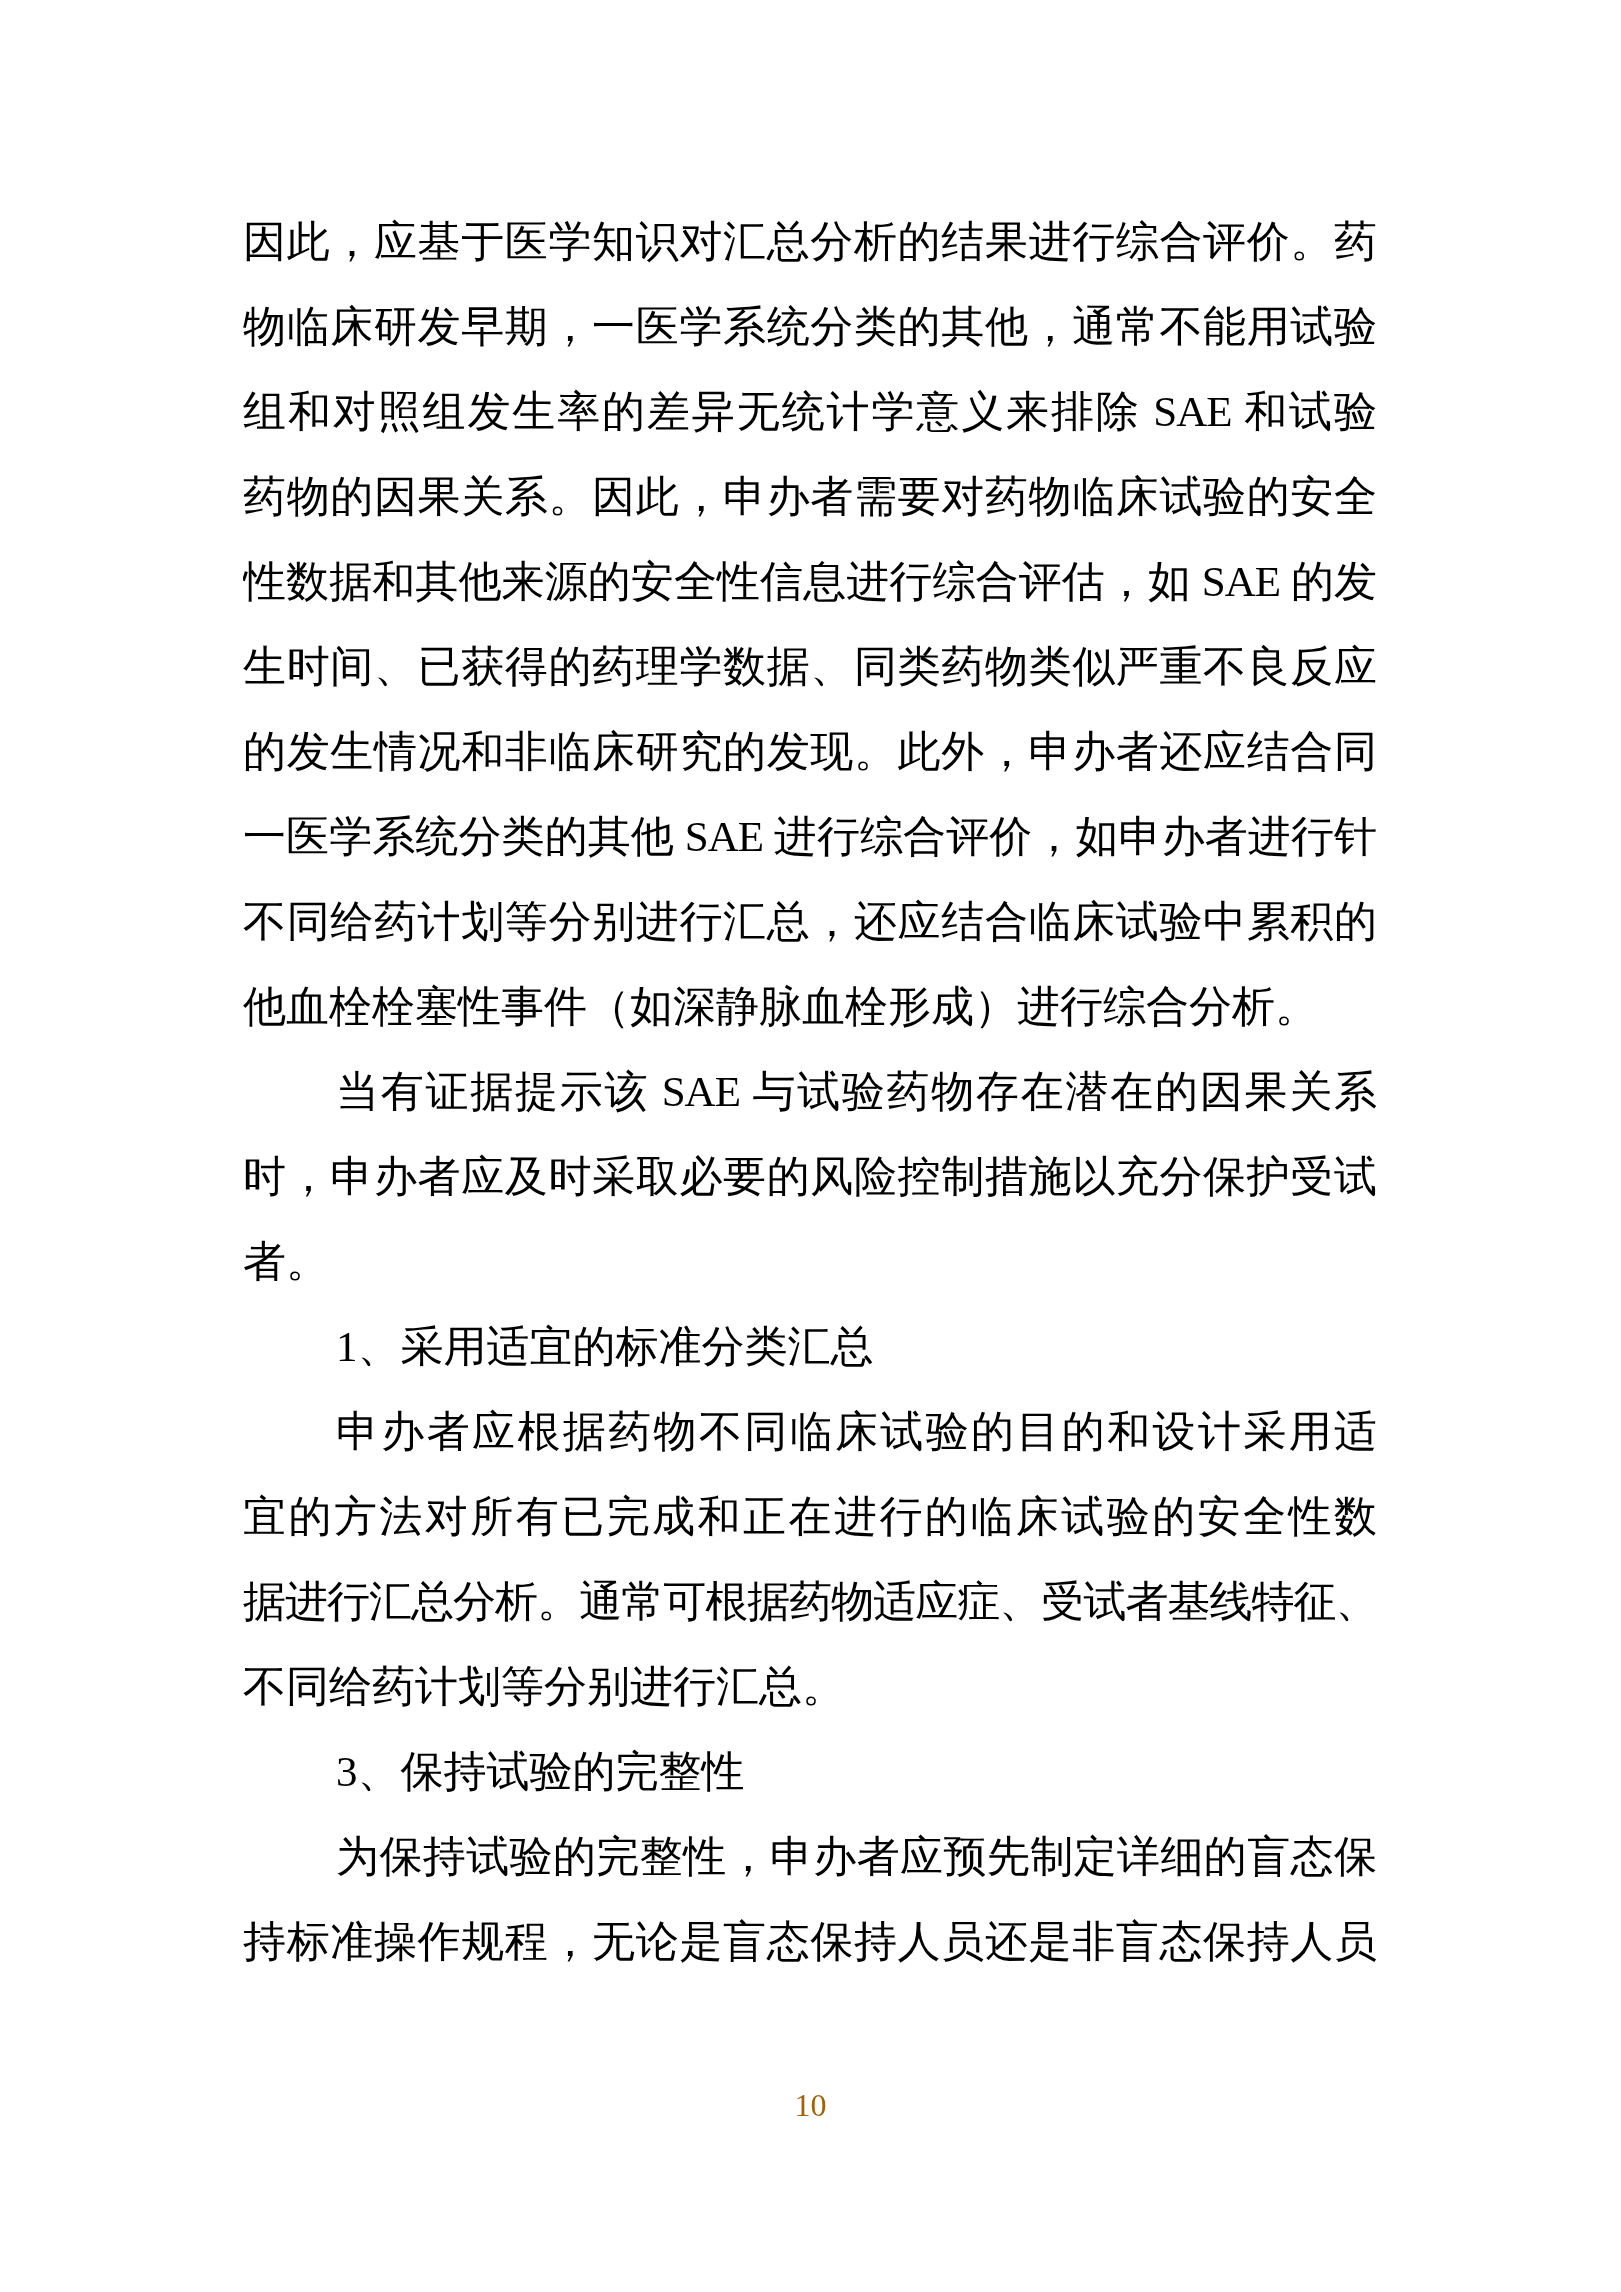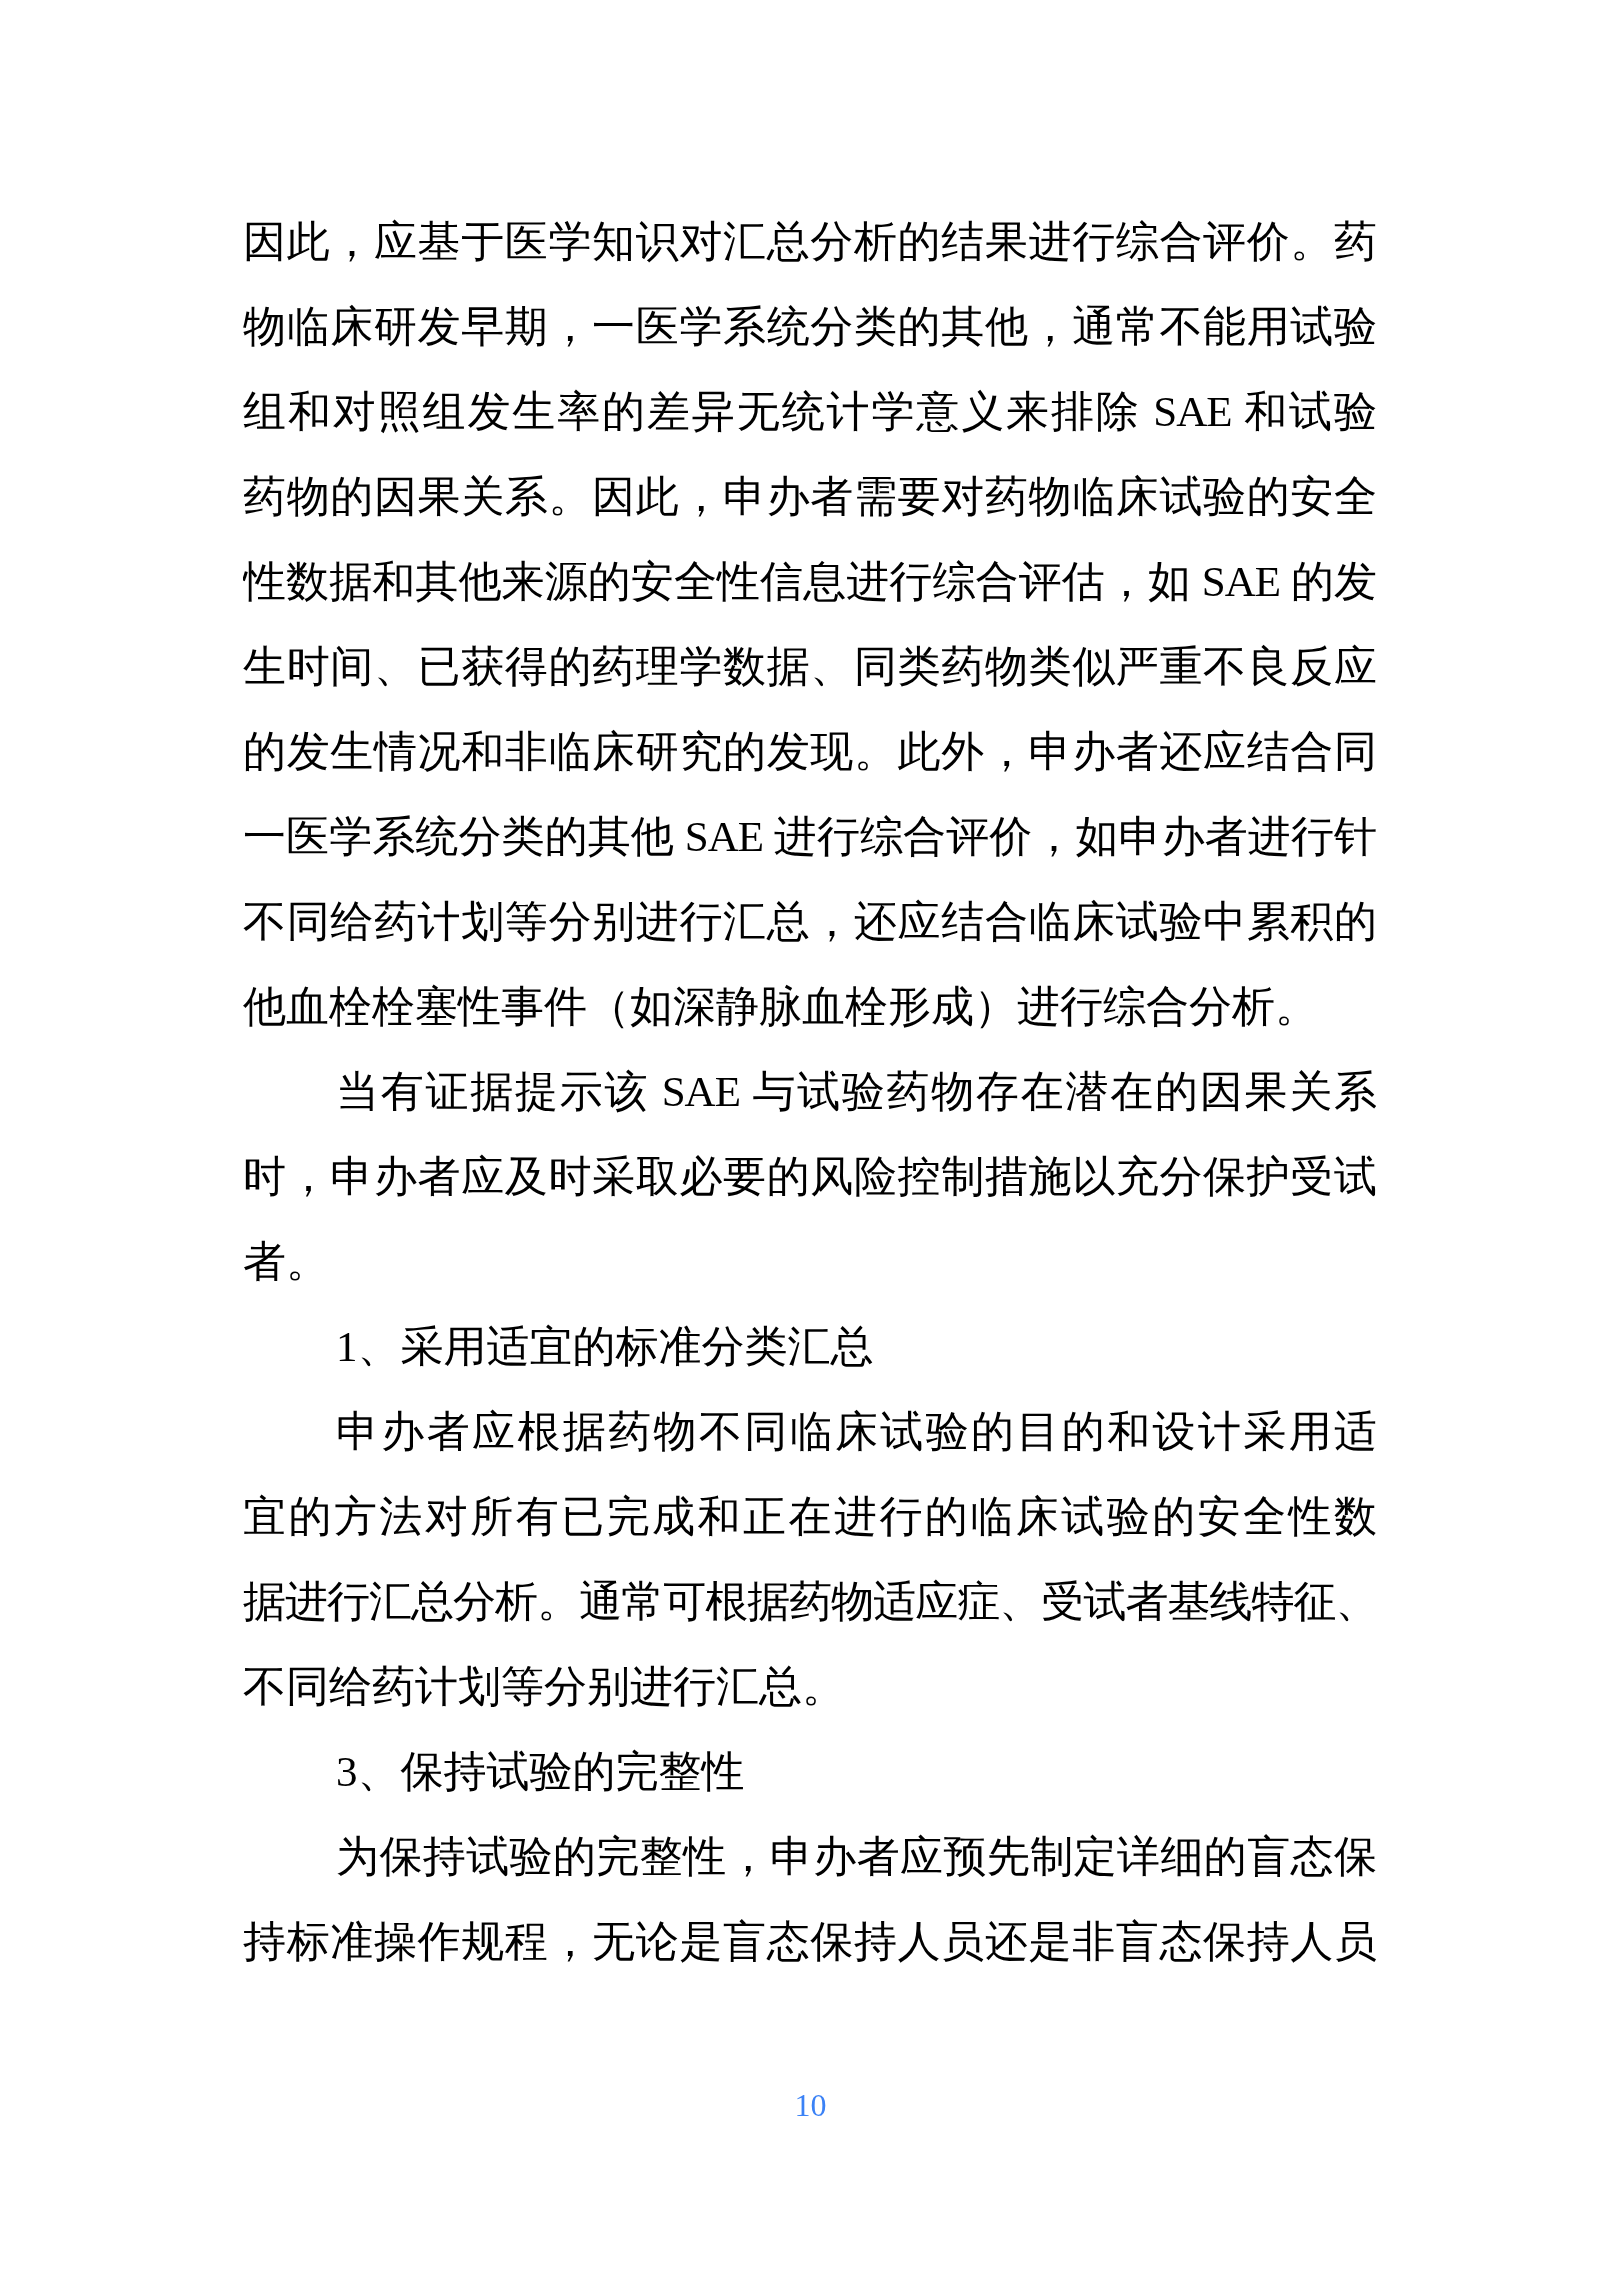--- a/index.html
+++ b/index.html
@@ -56,21 +56,21 @@
   
   .ind { padding-left: 93px; }
   .footer {
     position: absolute;
     left: 0;
     top: 2086px;
     width: 1621px;
     text-align: center;
     font-size: 32px;
     line-height: 39px;
-    color: #3b82f6;
+    color: #a16207;
   }
 </style>
 </head>
 <body>
 
 <div class="page">
 
   <div class="text-block">
 
     <div class="paragraph">

